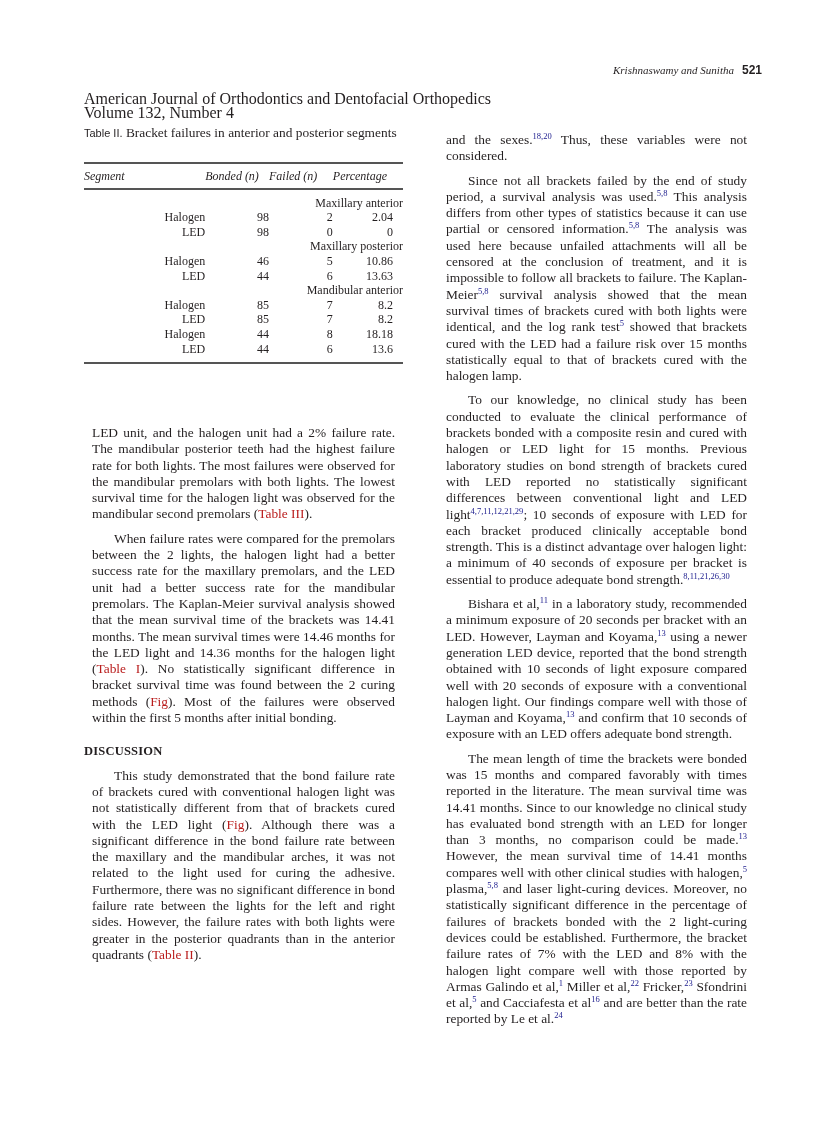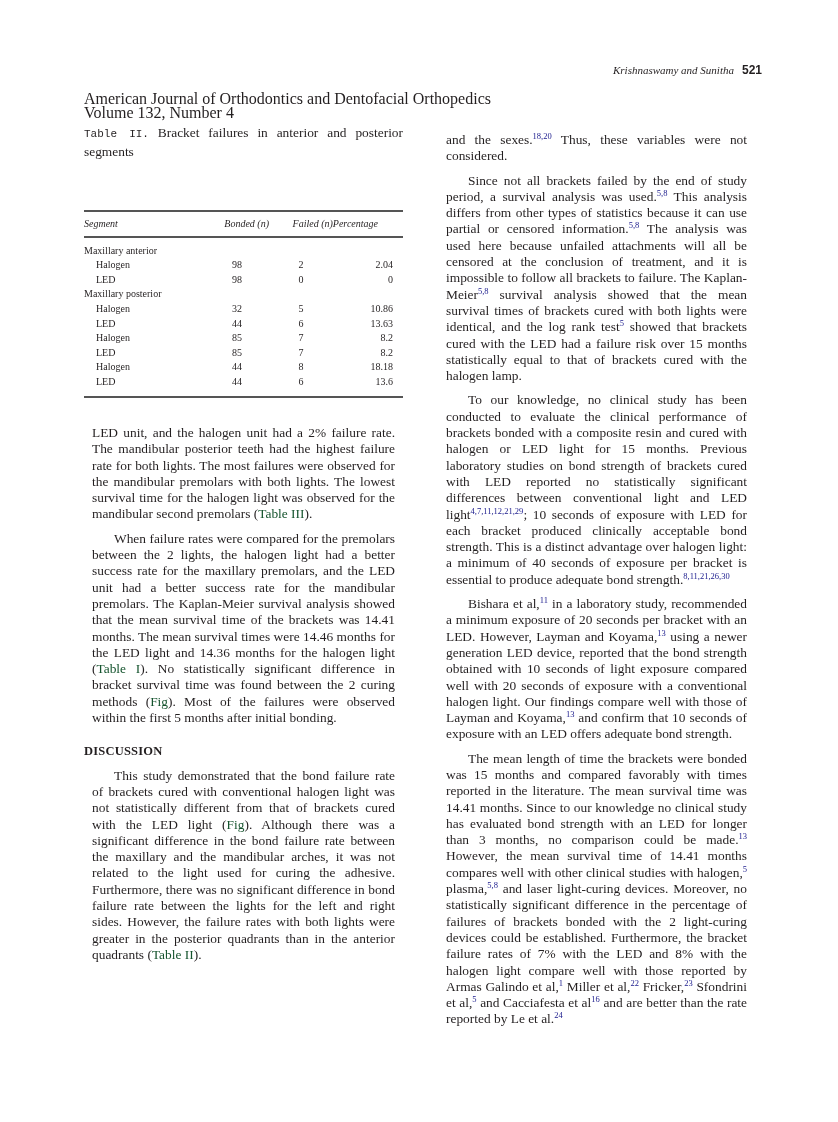--- a/index.html
+++ b/index.html
@@ -5,35 +5,35 @@
   html, body { margin: 0; padding: 0; background: #ffffff; }
   body { width: 838px; height: 1122px; position: relative; overflow: hidden;
          font-family: "Liberation Serif", serif; color: #231f20; }
   .hdr-left { position: absolute; left: 84px; top: 63px; font-size: 16px; line-height: 14px; margin-top: 29px; }
   .hdr-right { position: absolute; right: 76px; top: 63px; font-style: italic; font-size: 11px; line-height: 14px; }
   .hdr-right .pg { font-style: normal; font-weight: bold; font-family: "Liberation Sans", sans-serif; font-size: 12px; margin-left: 8px; text-align: right; }
   .col { position: absolute; font-size: 13.4px; line-height: 16.3px; text-align: justify; }
   .col-left { left: 84px; width: 319px; }
   .col-right { left: 438px; width: 317px; top: 124px; }
   .caption { position: absolute; left: 84px; top: 124px; width: 319px; font-size: 13.4px; line-height: 17px; text-align: justify; }
-  .caption .tl { font-family: Liberation Mono, monospace; font-size: 11px; font-weight: normal; }
-  table.t2 { position: absolute; left: 84px; top: 162px; width: 319px; border-collapse: collapse; font-size: 10px; line-height: 14.6px; margin-top: 48px; }
+  .caption .tl { font-family: Liberation Sans, sans-serif; font-size: 11px; font-weight: normal; }
+  table.t2 { position: absolute; left: 84px; top: 162px; width: 319px; border-collapse: collapse; font-size: 12px; line-height: 14.6px; }
   table.t2 thead th { font-style: italic; font-weight: normal; text-align: left; padding: 5px 0 4px 0;
                       border-top: 2px solid #555; border-bottom: 2px solid #555; }
-  table.t2 thead th.c { text-align: right; }
+  table.t2 thead th.c { text-align: left; }
   table.t2 thead th.r { text-align: left; }
-  table.t2 tbody td { padding: 0; }
+  table.t2 tbody td { padding: 0; text-align: right; }
   table.t2 tbody tr:first-child td { padding-top: 6px; }
   table.t2 tbody tr:last-child td { padding-bottom: 6px; border-bottom: 2px solid #555; }
   td.sub { padding-left: 12px !important; }
   td.num { text-align: center; }
   td.pct { text-align: right; padding-right: 10px !important; }
   p { margin: 8px; text-indent: 0; }
   p.ind { text-indent: 22px; }
-  .link { color: #14532d; }
+  .link { color: #b91c1c; }
   sup { font-size: 8.5px; line-height: 0; vertical-align: super; color: #1a1a8c; }
   h3 { font-family: Liberation Serif, serif; font-size: 12.5px; font-weight: bold; margin: 0; letter-spacing: 0.2px; }
 </style>
 </head>
 <body>
 
 <div class="hdr-left">
   <div>American Journal of Orthodontics and Dentofacial Orthopedics</div>
   <div>Volume 132, Number 4</div>
 </div>
@@ -69,29 +69,32 @@
         <td class="sub">LED</td>
         <td class="num">98</td>
         <td class="num">0</td>
         <td class="pct">0</td>
       </tr>
     <tr>
         <td colspan="4">Maxillary posterior</td>
       </tr>
     <tr>
         <td class="sub">Halogen</td>
-        <td class="num">32</td>
+        <td class="num">46</td>
         <td class="num">5</td>
         <td class="pct">10.86</td>
       </tr>
     <tr>
         <td class="sub">LED</td>
         <td class="num">44</td>
         <td class="num">6</td>
         <td class="pct">13.63</td>
+      </tr>
+    <tr>
+        <td colspan="4">Mandibular anterior</td>
       </tr>
     <tr>
         <td class="sub">Halogen</td>
         <td class="num">85</td>
         <td class="num">7</td>
         <td class="pct">8.2</td>
       </tr>
     <tr>
         <td class="sub">LED</td>
         <td class="num">85</td>

